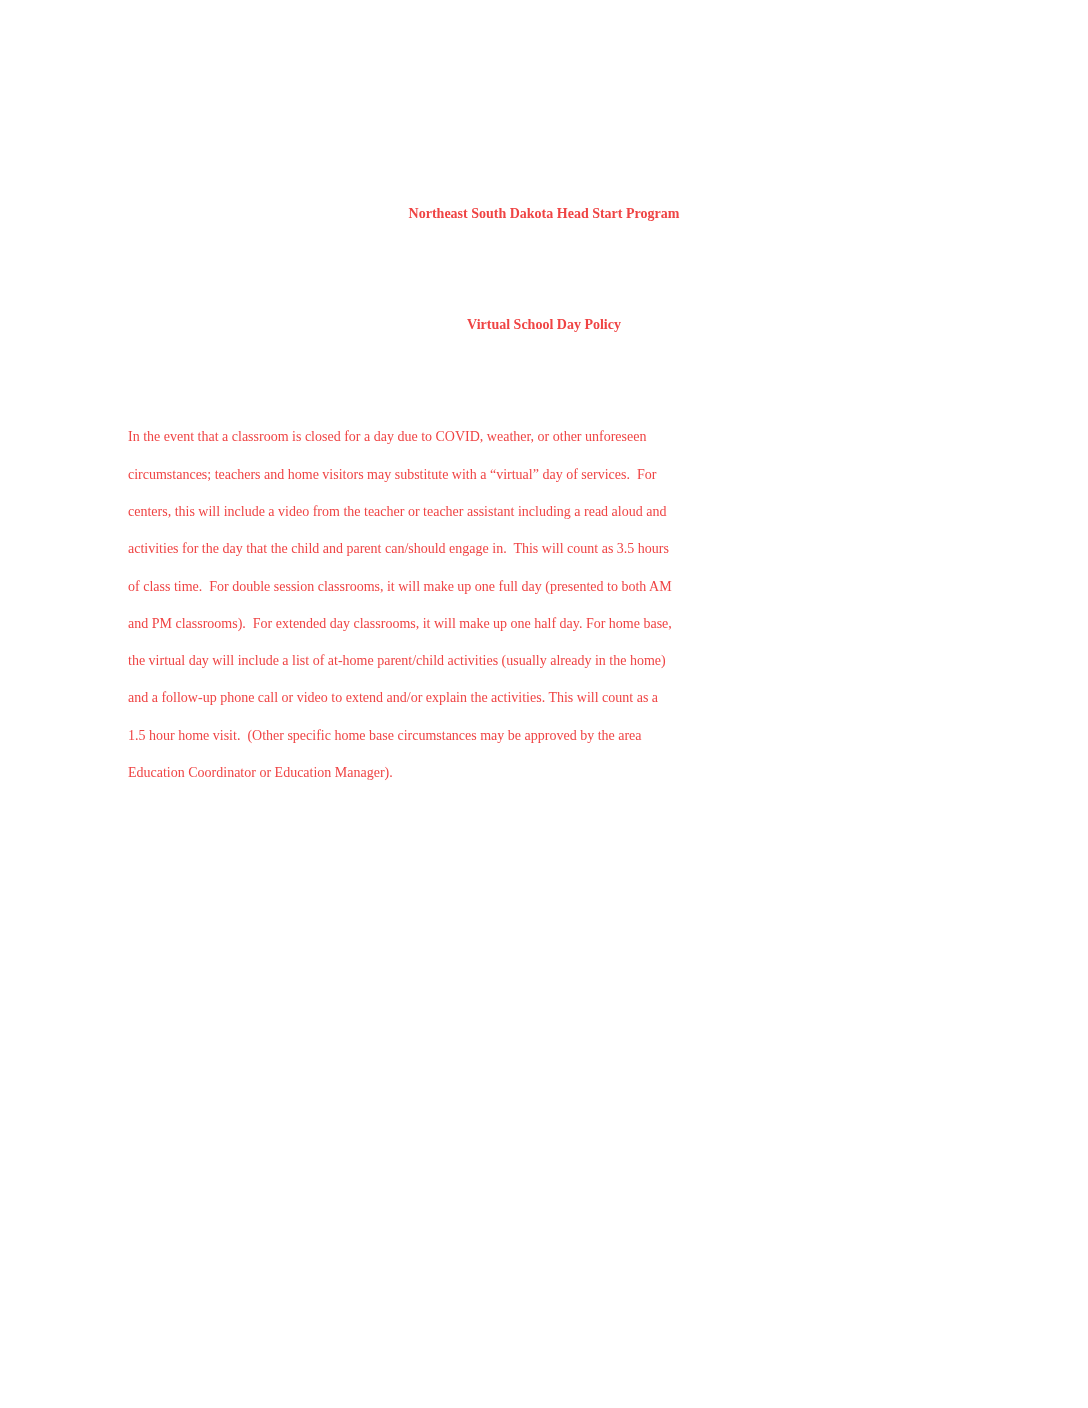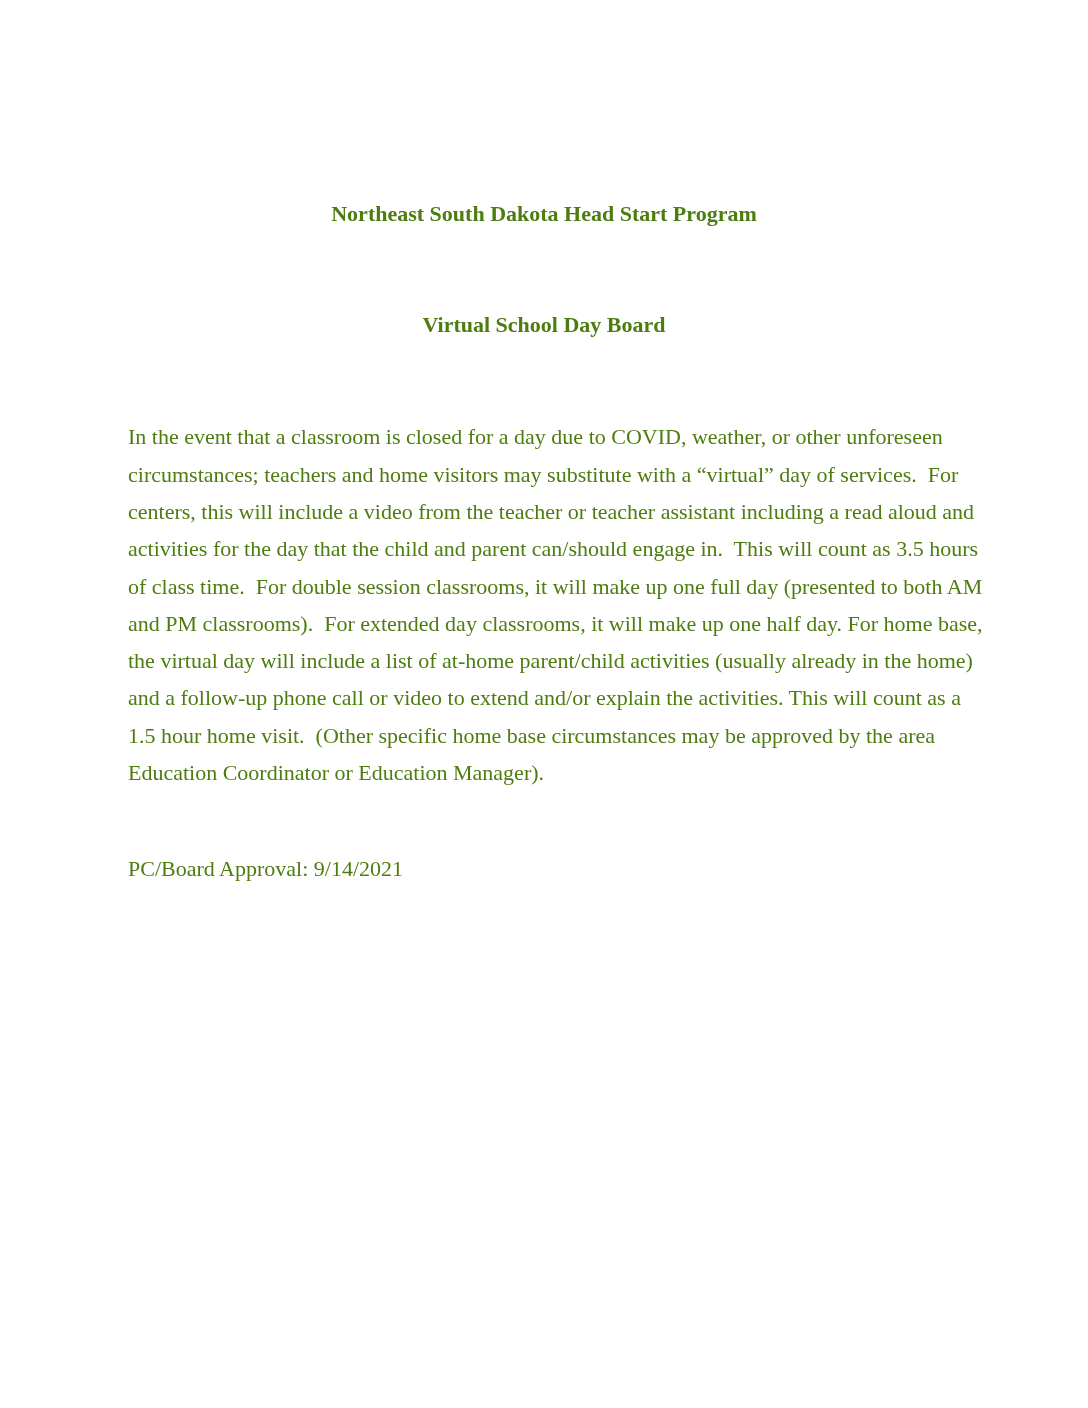--- a/index.html
+++ b/index.html
@@ -2,23 +2,23 @@
 <html><head>
 <meta charset="utf-8">
 <style>
   * { margin: 0; padding: 0; box-sizing: border-box; }
   html, body { background: #ffffff; }
   .page {
     position: relative;
     width: 1088px;
     height: 1408px;
     background: #ffffff;
-    color: #4d7c0f;
+    color: #ef4444;
     font-family: "Liberation Serif", "DejaVu Serif", serif;
-    font-size: 22px;
+    font-size: 14px;
     line-height: 37.3px;
     overflow: hidden;
   }
   .content {
     padding: 120px 128px 0 128px;
     width: 100%;
   }
   .title-block {
     text-align: center;
     font-weight: bold;
@@ -36,27 +36,26 @@
     text-align: left;
   }
 </style>
 </head>
 <body>
 
 <div class="page">
   <div class="content">
     <div class="title-block">
       <div class="title-line">Northeast South Dakota Head Start Program</div>
-      <div class="title-line">Virtual School Day Board</div>
+      <div class="title-line">Virtual School Day Policy</div>
     </div>
     <div class="paragraph">In the event that a classroom is closed for a day due to COVID, weather, or other unforeseen
 circumstances; teachers and home visitors may substitute with a “virtual” day of services.  For
 centers, this will include a video from the teacher or teacher assistant including a read aloud and
 activities for the day that the child and parent can/should engage in.  This will count as 3.5 hours
 of class time.  For double session classrooms, it will make up one full day (presented to both AM
 and PM classrooms).  For extended day classrooms, it will make up one half day. For home base,
 the virtual day will include a list of at-home parent/child activities (usually already in the home)
 and a follow-up phone call or video to extend and/or explain the activities. This will count as a
 1.5 hour home visit.  (Other specific home base circumstances may be approved by the area
 Education Coordinator or Education Manager).</div>
-    <div class="approval">PC/Board Approval: 9/14/2021</div>
   </div>
 </div>
 
 </body></html>

